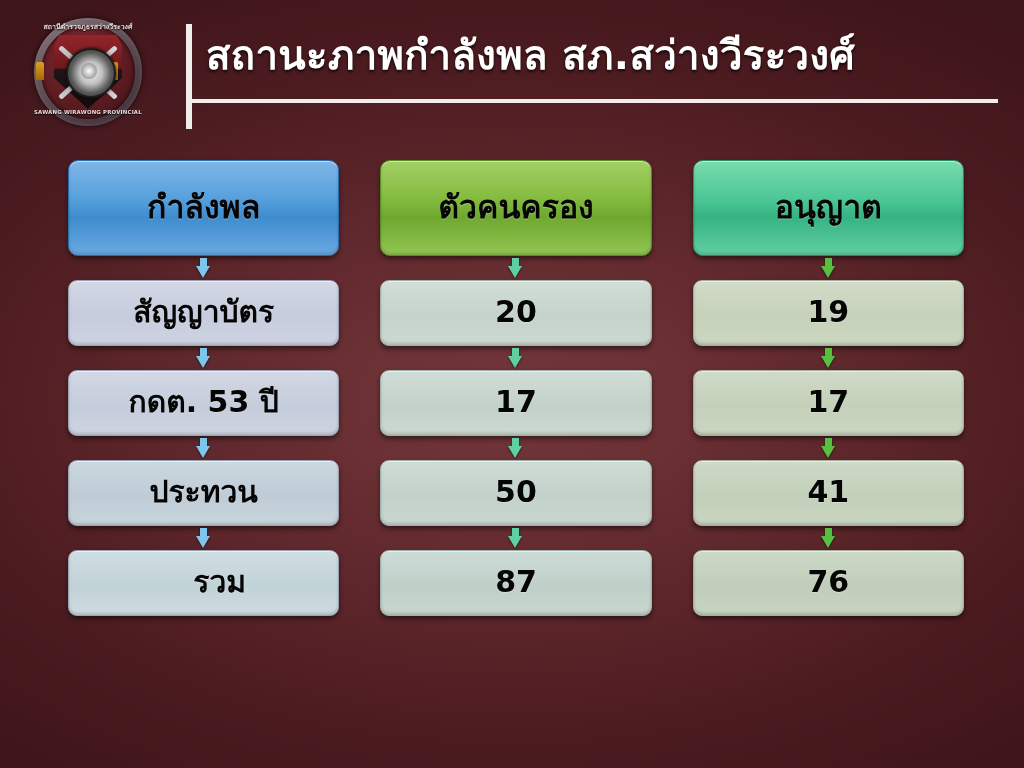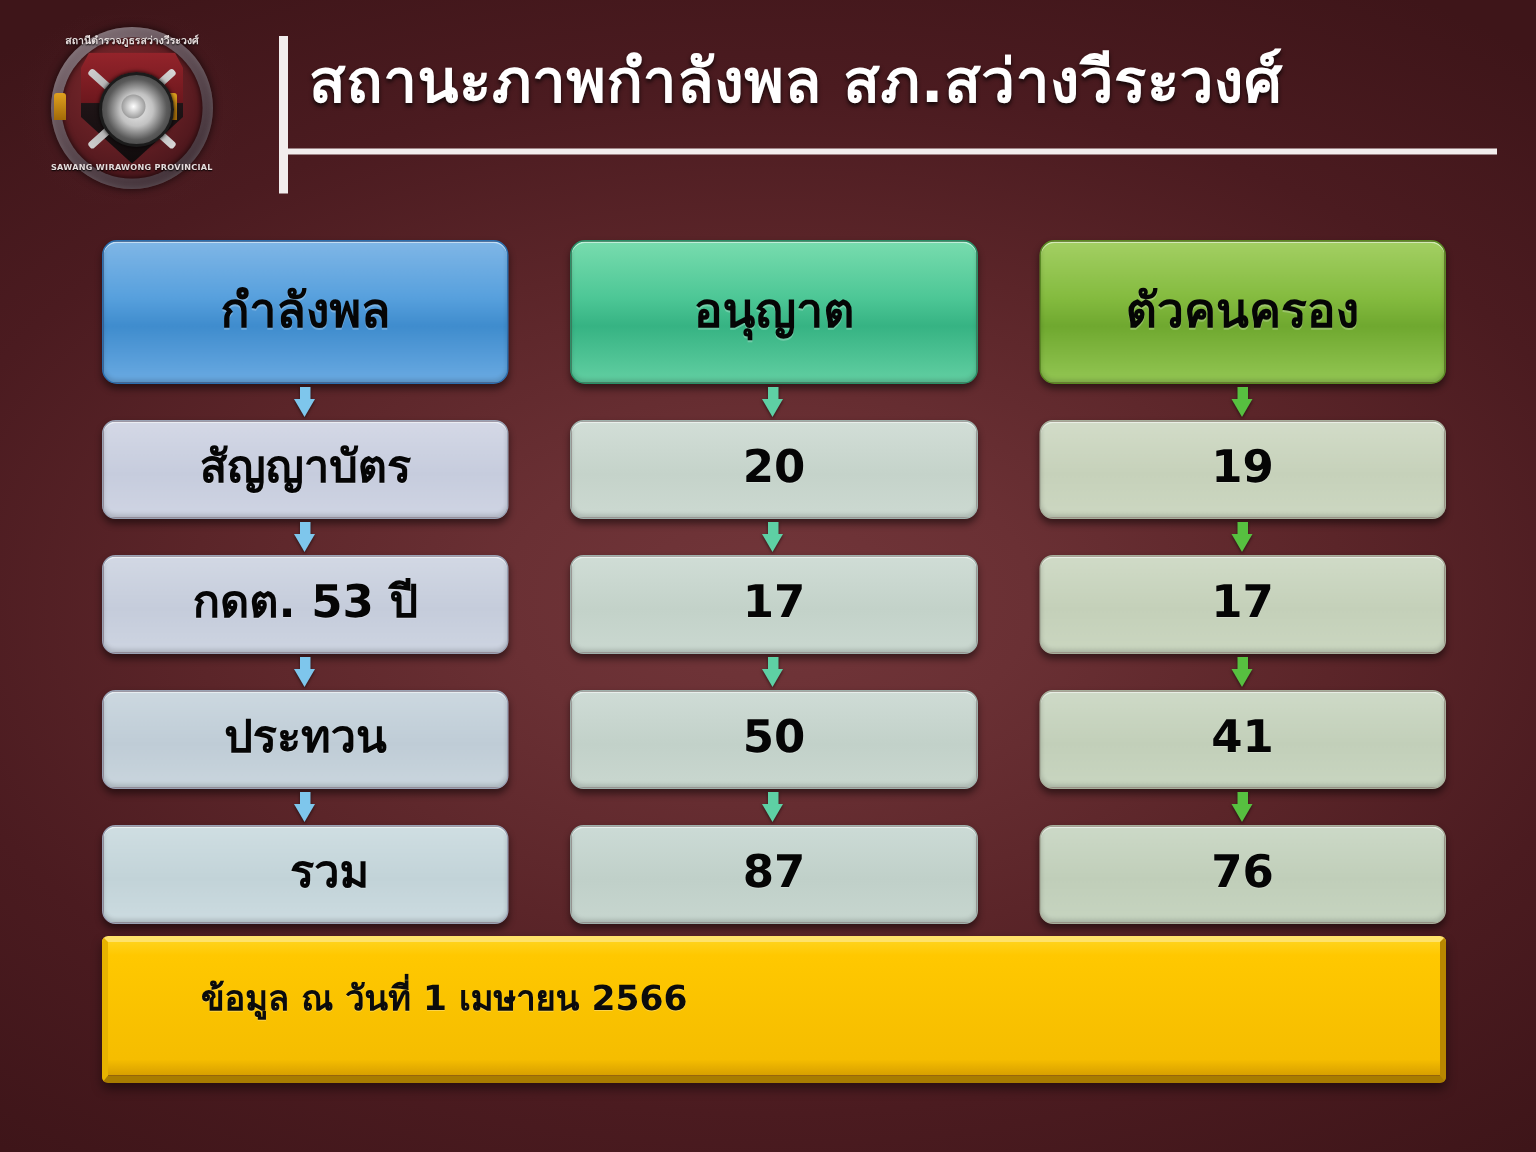--- a/index.html
+++ b/index.html
@@ -305,25 +305,25 @@
     <div class="title-rule-h"></div>
     <div class="title-text">สถานะภาพกำลังพล สภ.สว่างวีระวงศ์</div>
   </div>
 
   <div id="grid">
 
     <div class="grid-row">
       <div class="cell head c1">
         <span class="cell-text">กำลังพล</span>
       </div>
+      <div class="cell head c3">
+        <span class="cell-text">ตัวคนครอง</span>
+      </div>
       <div class="cell head c2">
         <span class="cell-text">อนุญาต</span>
-      </div>
-      <div class="cell head c3">
-        <span class="cell-text">ตัวคนครอง</span>
       </div>
     </div>
 
     <div class="arrow-row">
       <div class="arrow-slot">
           <div class="arrow a1"></div>
         </div>
       <div class="arrow-slot">
           <div class="arrow a2"></div>
         </div>
@@ -411,17 +411,14 @@
       <div class="cell data c2 r3">
         <span class="cell-text">87</span>
       </div>
       <div class="cell data c3 r3">
         <span class="cell-text">76</span>
       </div>
     </div>
 
   </div>
 
-  <div id="footer">
-    <div class="footer-text">ข้อมูล ณ วันที่ 1 เมษายน 2566</div>
-  </div>
 
 </div>
 
 </body></html>

